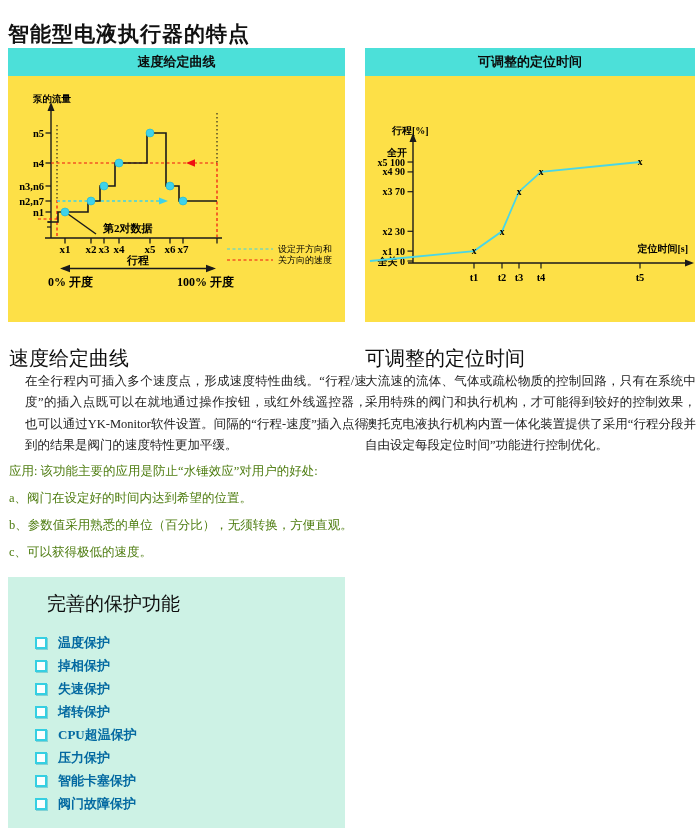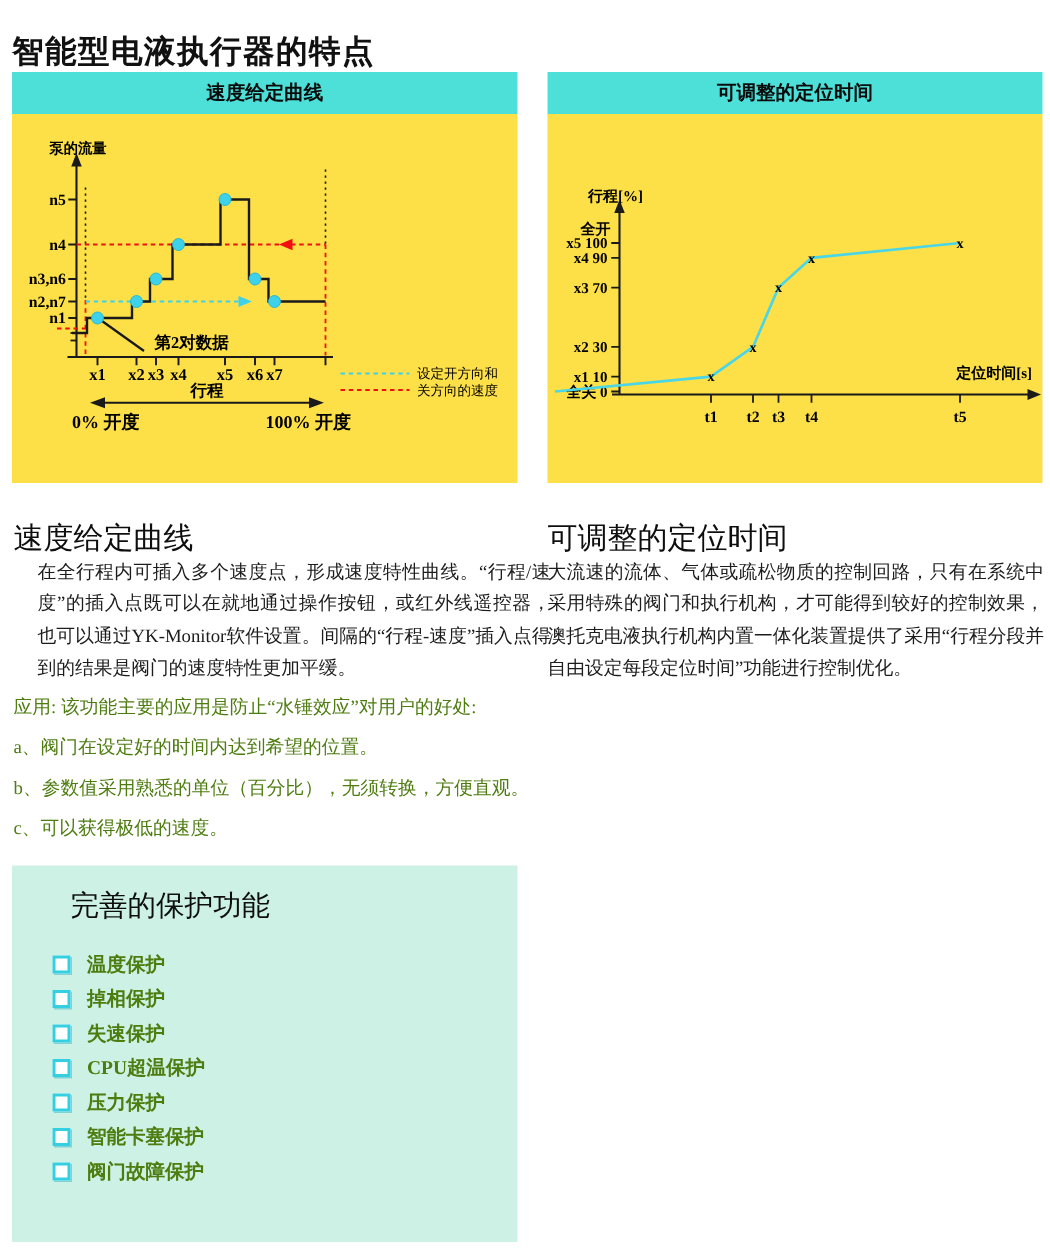--- a/index.html
+++ b/index.html
@@ -21,21 +21,21 @@
   #time-heading{left:365px;top:328px;}
   #time-body{left:365px;top:358px;width:331px;}
   .app-block{position:absolute;left:9px;top:458px;width:345px;font-size:12.5px;color:#4d7c0f;}
   .app-line{height:27px;line-height:27px;white-space:nowrap;}
   .protection-panel{position:absolute;left:8px;top:577px;width:337px;height:251px;background:#cdf2e5;box-sizing:border-box;padding:14px 0 0 27px;}
   .protection-heading{font-size:19px;font-weight:500;color:#0e0e0e;margin:0 0 14px 12px;}
   .protection-list{display:flex;flex-direction:column;}
   .protection-item{display:flex;align-items:center;height:23px;gap:11px;}
   .square-bullet{width:8px;height:8px;background:#fbffff;border:2px solid #35cfe2;
     box-shadow:1px 1px 0 rgba(40,170,190,.45);flex:0 0 auto;}
-  .protection-label{font-size:13px;font-weight:600;color:#4d7c0f;}
+  .protection-label{font-size:13px;font-weight:600;color:#0369a1;}
 </style>
 </head>
 <body>
 
 <div class="page">
 
   <h1 class="page-title">智能型电液执行器的特点</h1>
 
   <section class="panel panel-speed">
     <div class="panel-header">速度给定曲线</div>
@@ -173,20 +173,24 @@
         <div class="protection-item">
           <span class="square-bullet"></span>
           <span class="protection-label">掉相保护</span>
         </div>
         <div class="protection-item">
           <span class="square-bullet"></span>
           <span class="protection-label">失速保护</span>
         </div>
         <div class="protection-item">
           <span class="square-bullet"></span>
+          <span class="protection-label">堵转保护</span>
+        </div>
+        <div class="protection-item">
+          <span class="square-bullet"></span>
           <span class="protection-label">CPU超温保护</span>
         </div>
         <div class="protection-item">
           <span class="square-bullet"></span>
           <span class="protection-label">压力保护</span>
         </div>
         <div class="protection-item">
           <span class="square-bullet"></span>
           <span class="protection-label">智能卡塞保护</span>
         </div>

